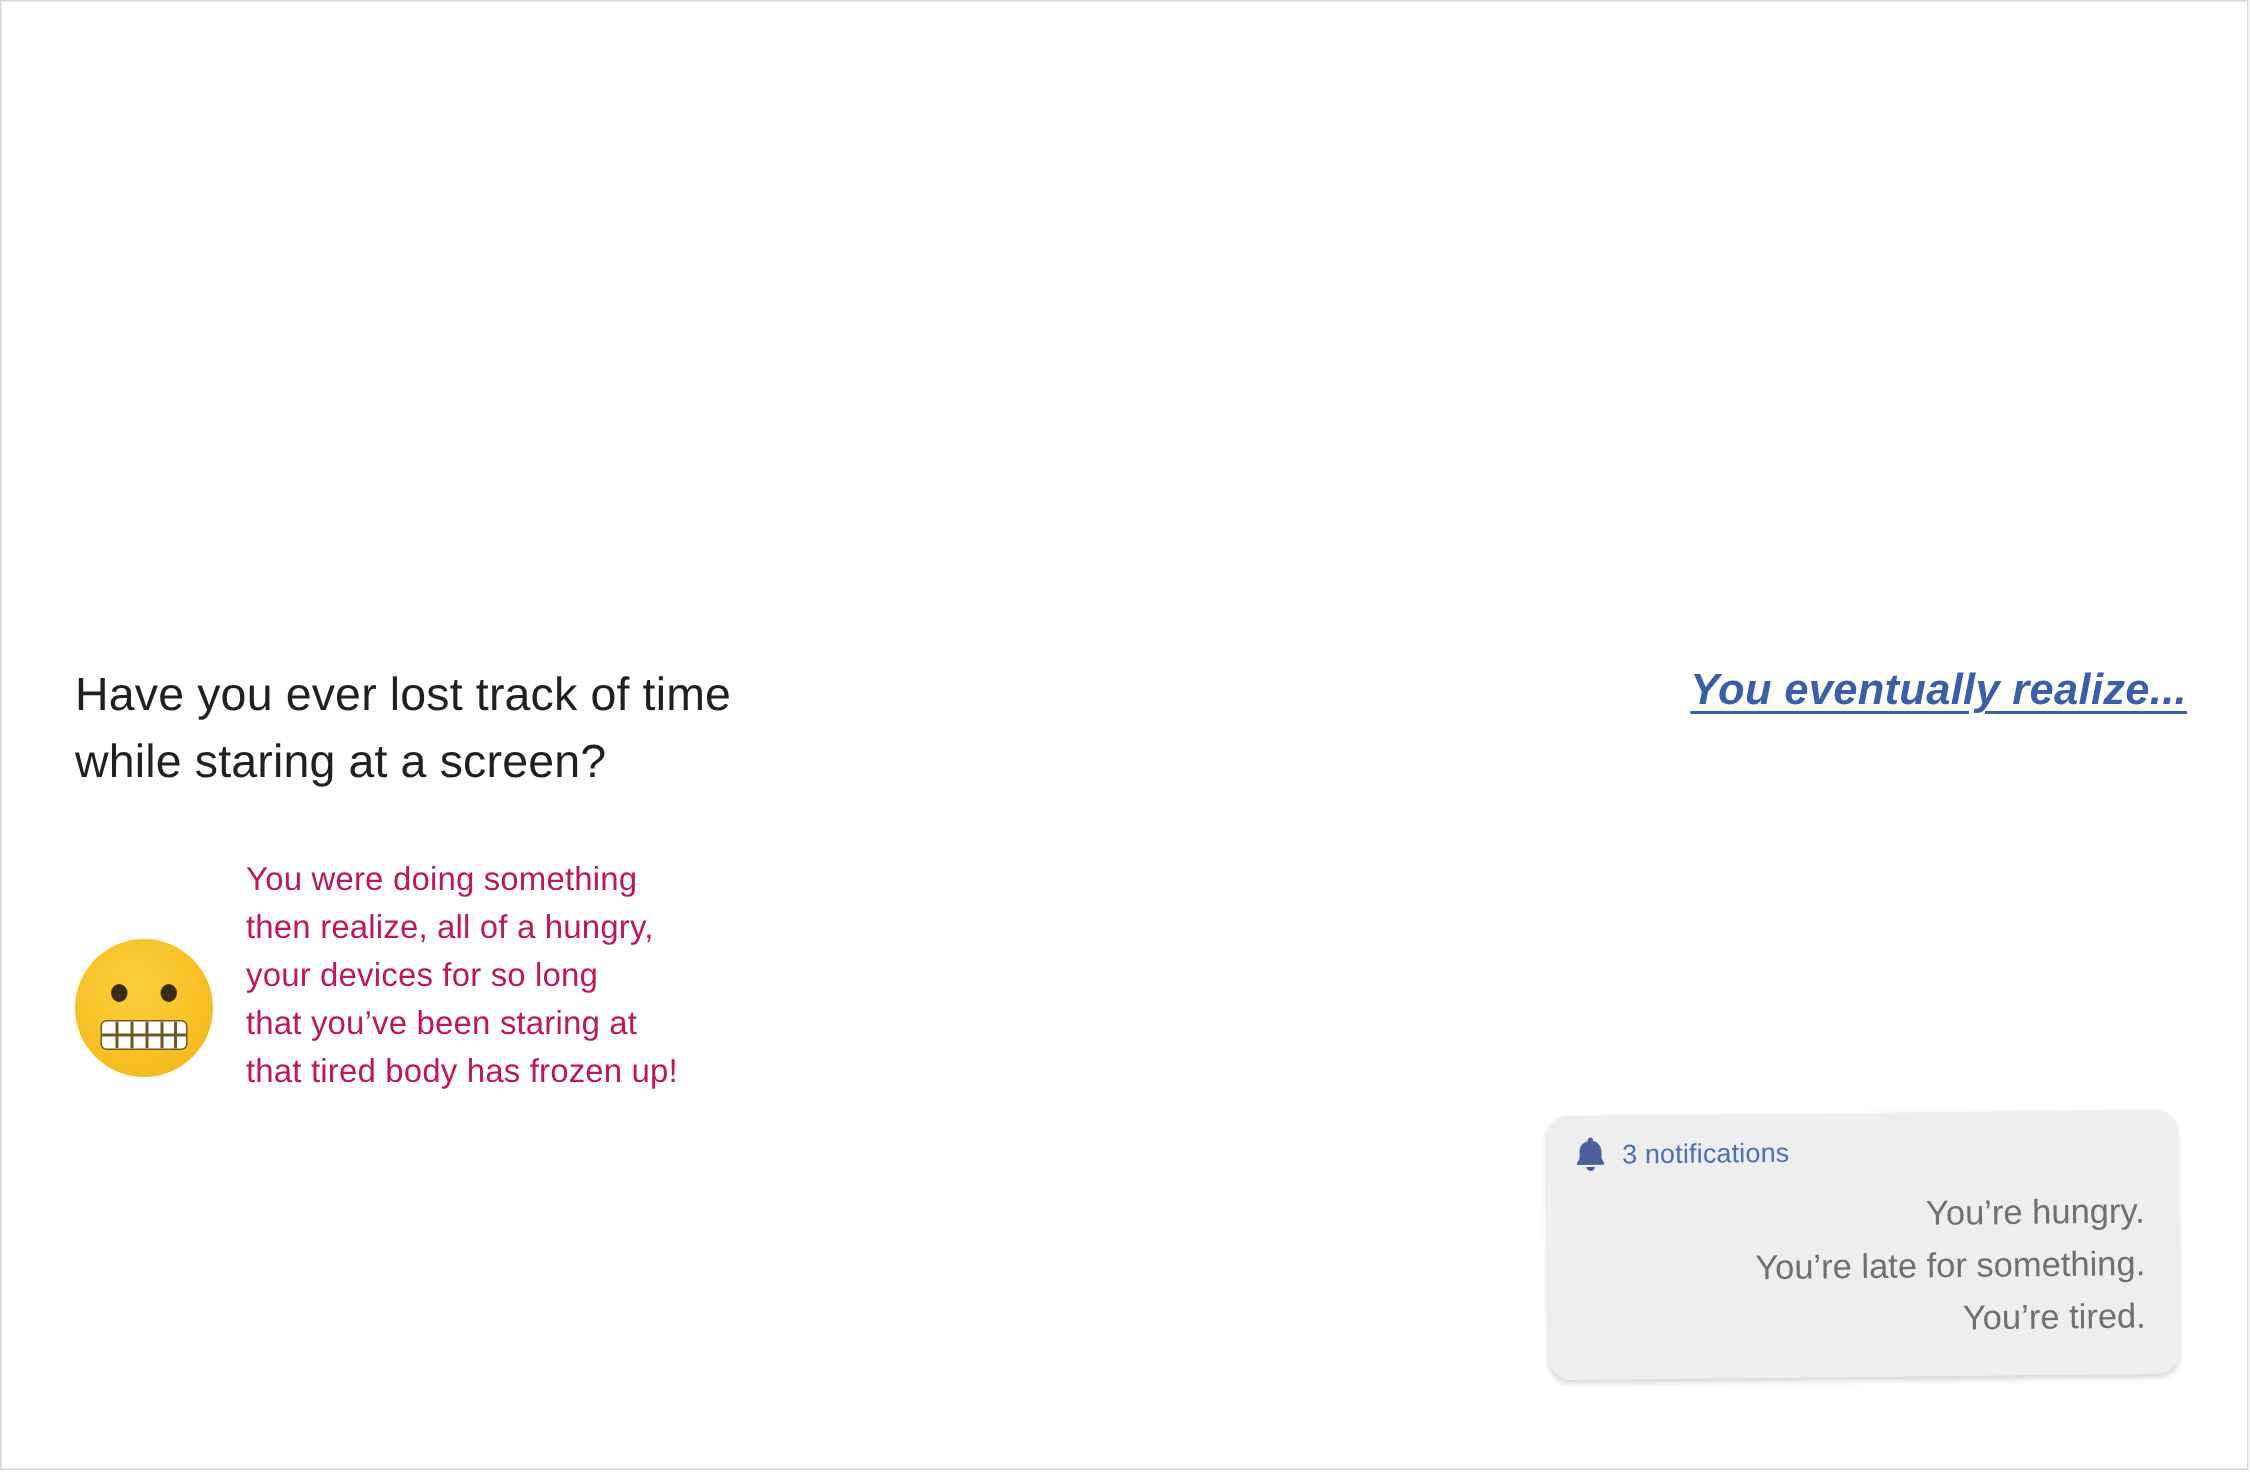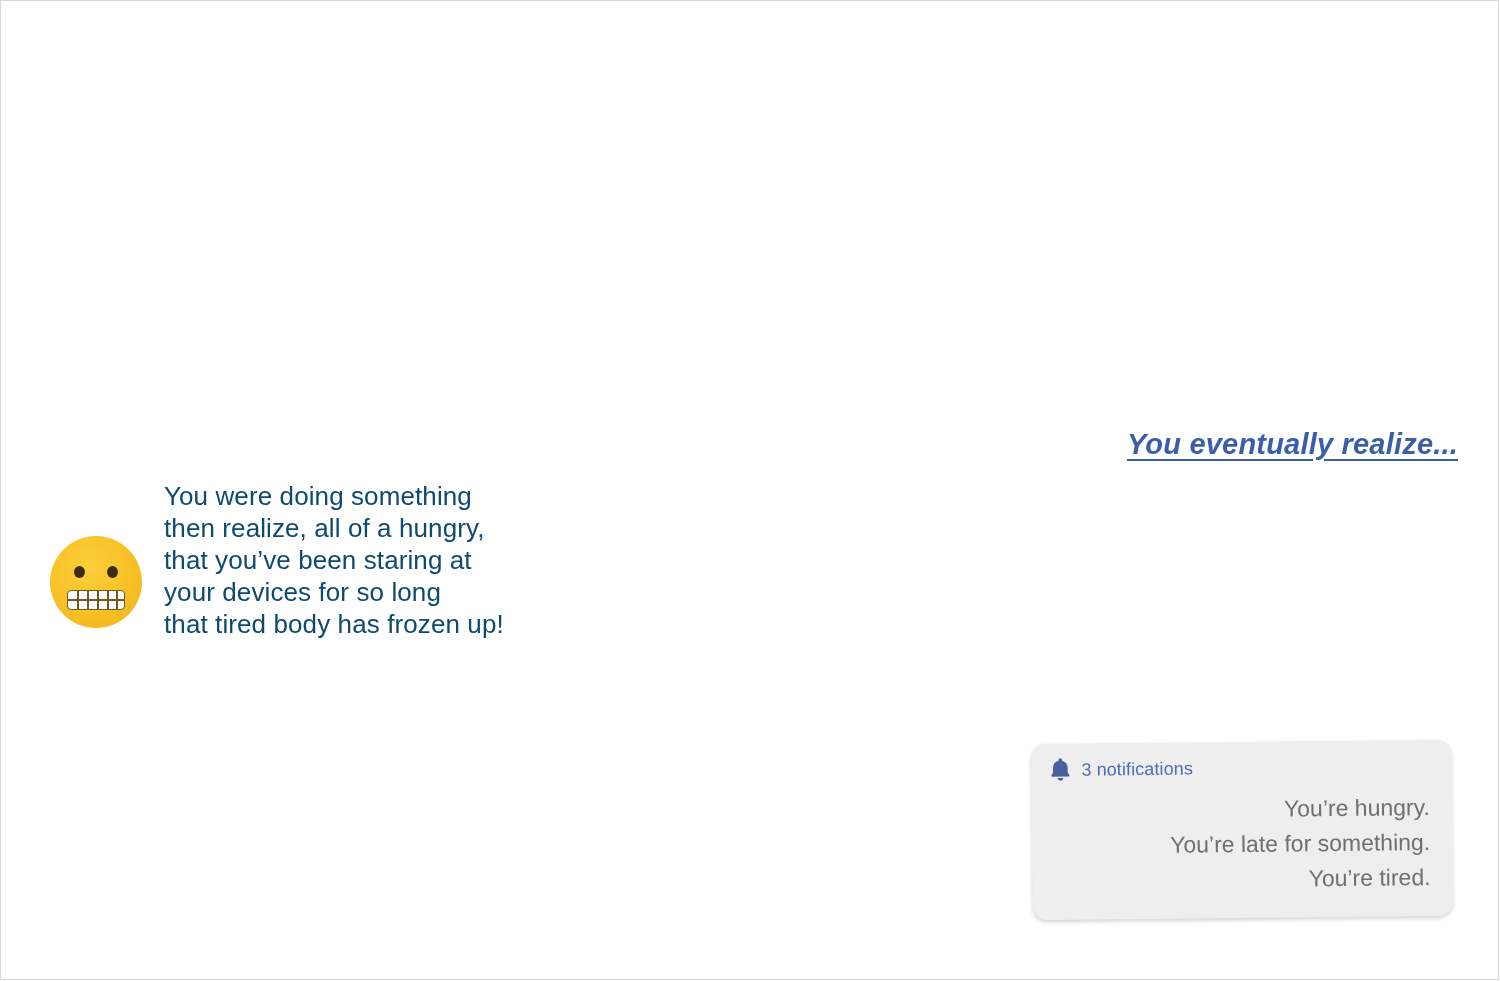--- a/index.html
+++ b/index.html
@@ -103,32 +103,32 @@
   }
   .mouth .vbar {
     position: absolute;
     top: 0;
     bottom: 0;
     width: 1.5px;
     background: #6d5a22;
   }
   .body-text {
     margin-left: 14px;
-    font-size: 26px;
+    font-size: 22px;
     line-height: 32px;
-    color: #0c4a6e;
+    color: #be185d;
     letter-spacing: 0.1px;
   }
   .body-text div { white-space: nowrap; }
 
   
   .right-title {
     position: absolute;
     right: 42px;
-    top: 428px;
+    top: 444px;
     font-size: 29px;
     font-style: italic;
     font-weight: bold;
     color: #3a5fa8;
     text-decoration: underline;
     text-underline-offset: 5px;
     letter-spacing: 0.2px;
     white-space: nowrap;
   }
 
@@ -171,20 +171,24 @@
     color: #6f6f6f;
   }
 </style>
 </head>
 <body>
 
 <div class="page">
   <div class="page-border"></div>
 
   <div class="left-col">
+    <div class="headline">
+      <span class="l1">Have you ever lost track of time</span>
+      <span class="l2">while staring at a screen?</span>
+    </div>
 
     <div class="body-block">
       <div class="emoji-wrap">
         <div class="emoji">
           <div class="emoji-face"></div>
           <div class="eye left"></div>
           <div class="eye right"></div>
           <div class="mouth">
             <div class="hbar"></div>
             <div class="vbar" style="left:9px"></div>
@@ -192,22 +196,22 @@
             <div class="vbar" style="left:29px"></div>
             <div class="vbar" style="left:39px"></div>
             <div class="vbar" style="left:48px"></div>
           </div>
         </div>
       </div>
 
       <div class="body-text">
         <div>You were doing something</div>
         <div>then realize, all of a hungry,</div>
+        <div>your devices for so long</div>
         <div>that you’ve been staring at</div>
-        <div>your devices for so long</div>
         <div>that tired body has frozen up!</div>
       </div>
     </div>
   </div>
 
   <div class="right-title">You eventually realize...</div>
 
   <div class="notif-card">
     <div class="notif-head">
       <svg class="bell-icon" viewBox="0 0 24 26">

